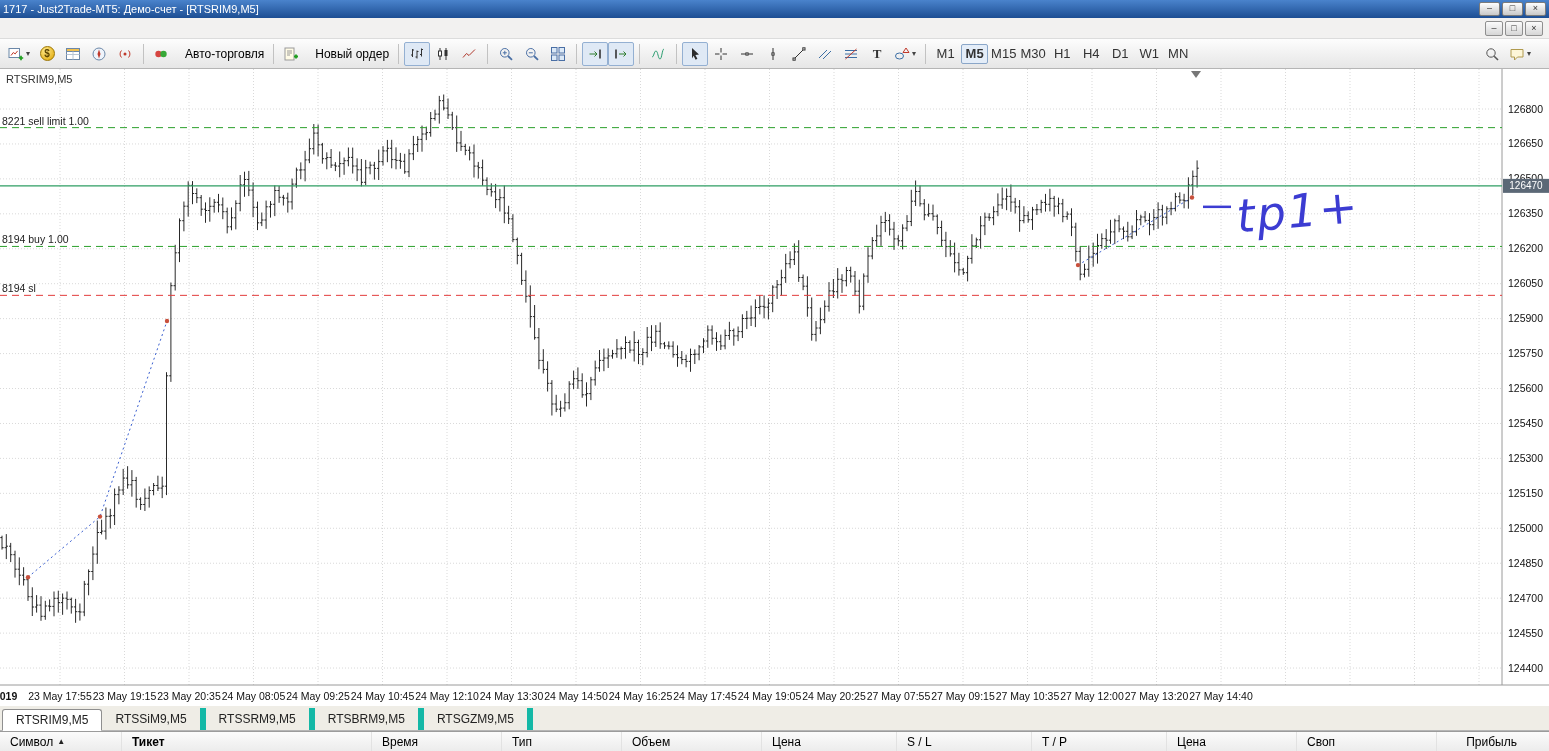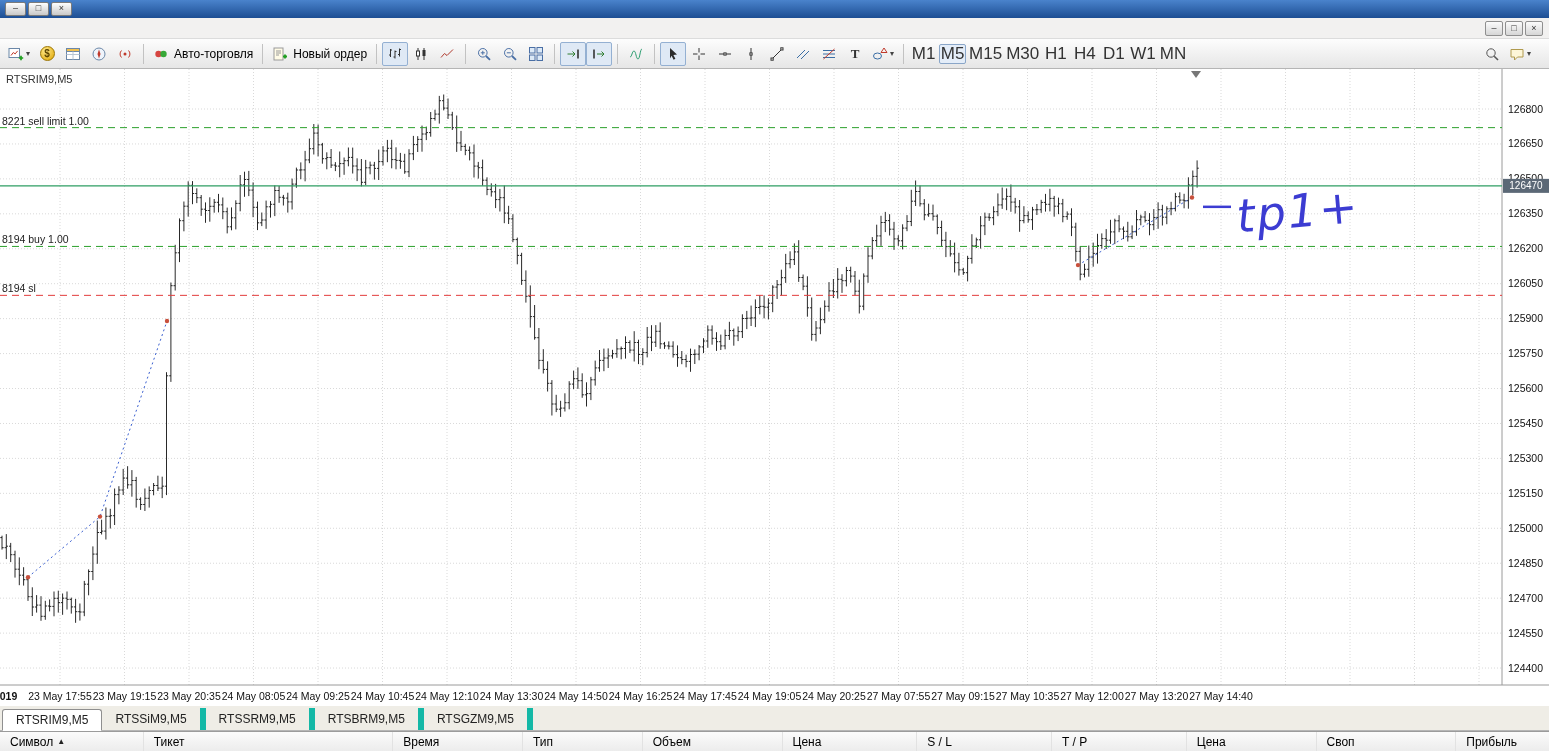--- a/index.html
+++ b/index.html
@@ -8,43 +8,44 @@
   .titlebar{height:18px;background:linear-gradient(#4a83cc,#1d4e93);display:flex;align-items:center;color:#fff;padding:0 3px;font-size:11px}
   .title-text{flex:1;white-space:nowrap;overflow:hidden}
   .tb-winbtn{width:21px;height:14px;margin-left:2px;background:linear-gradient(#fefefe,#c9c9c9);border:1px solid #7b7b7b;border-radius:2px;font-size:9px;line-height:11px;text-align:center;color:#333}
   .menubar{height:21px;background:#f2f1f0;border-bottom:1px solid #dcdcdc;display:flex;align-items:center;padding:0 2px}
   .menu-item{padding:2px 8px;border-radius:2px}
   .menu-win{margin-left:auto;display:flex;padding-right:4px}
   .menu-winbtn{width:18px;height:15px;margin-left:2px;background:linear-gradient(#fbfbfb,#d6d6d6);border:1px solid #8f8f8f;font-size:9px;line-height:12px;text-align:center;border-radius:2px;color:#333}
   .toolbar{height:30px;background:linear-gradient(#fdfdfd,#e6e6e6);border-bottom:1px solid #b5b5b5;display:flex;align-items:center;padding:0 4px}
   .tbtn{height:24px;min-width:26px;padding:0 3px;display:flex;align-items:center;justify-content:center;border:1px solid transparent;border-radius:2px;background:transparent;font-family:inherit}
   .tbtn.active{border-color:#94b0d2;background:#dfe9f5}
-  .tbtn .lbl{margin-left:5px;font-size:12px;white-space:nowrap}
+  .tbtn .lbl{margin-left:16px;font-size:12px;white-space:nowrap}
   .sep{width:1px;height:20px;background:#c2c2c2;margin:0 5px}
   .caret{font-size:8px;margin-left:2px;color:#444}
   .coin{width:15px;height:15px;border-radius:50%;background:radial-gradient(circle at 35% 30%,#ffe98a,#dfa400);border:1px solid #9c7500;font-weight:bold;font-size:10px;color:#5d4500;display:flex;align-items:center;justify-content:center}
   .texttool{font-weight:bold;font-size:13px;color:#333;font-family:"Liberation Serif",serif}
-  .tf{height:20px;min-width:27px;display:flex;align-items:center;justify-content:center;font-size:17px;color:#333;border:1px solid transparent;border-radius:2px;margin:16px 1px}
-  .tf.active{border-color:#8aa6c8;background:#e4edf8;font-weight:normal}
+  .tf{height:20px;min-width:27px;display:flex;align-items:center;justify-content:center;font-size:13px;color:#333;border:1px solid transparent;border-radius:2px;margin:16px 1px}
+  .tf.active{border-color:#8aa6c8;background:#e4edf8;font-weight:bold}
   .tb-right{margin-left:auto;display:flex;align-items:center;padding-right:10px}
   .chart-wrap{position:relative;width:1549px;height:637px;background:#fff}
   #chart-svg{display:block}
   .tabsrow{height:25px;background:#efede6;border-bottom:1px solid #b5b5b5;display:flex;align-items:flex-end;padding-left:2px}
   .ctab{padding:4px 13px;font-size:12px;color:#222;border-right:6px solid #14b8a6;white-space:nowrap}
   .ctab.active{background:#fff;border:1px solid #8f8f8f;border-bottom:1px solid #fff;border-radius:3px 3px 0 0;position:relative;top:1px;padding:3px 13px}
   .termhdr{height:20px;background:linear-gradient(#fbfbfb,#ececec);border-top:1px solid #9b9b9b;display:flex;font-size:12px;color:#000}
   .thc{display:flex;align-items:center;padding-left:10px;border-right:1px solid #e2e2e2;height:100%;white-space:nowrap}
   .thc.last{flex:1;justify-content:flex-end;padding-right:32px;border-right:none}
   .sortind{font-size:8px;margin-left:4px;color:#222}
   .ic{display:block}
 </style>
 </head>
 <body>
 
 <div class="titlebar">
+  <span class="title-text">1717 - Just2Trade-MT5: Демо-счет - [RTSRIM9,M5]</span>
   <div class="tb-winbtn">–</div>
   <div class="tb-winbtn">□</div>
   <div class="tb-winbtn">×</div>
 </div>
 
 <div class="menubar">
   <div class="menu-win">
     <div class="menu-winbtn">–</div>
     <div class="menu-winbtn">□</div>
     <div class="menu-winbtn">×</div>
@@ -347,22 +348,22 @@
 
 <div class="tabsrow" id="chart-tabs">
     <div class="ctab active">RTSRIM9,M5</div>
     <div class="ctab">RTSSiM9,M5</div>
     <div class="ctab">RTSSRM9,M5</div>
     <div class="ctab">RTSBRM9,M5</div>
     <div class="ctab">RTSGZM9,M5</div>
   </div>
 
 <div class="termhdr" id="terminal-header">
-    <div class="thc" style="width: 144px;">Символ<span class="sortind">▲</span></div>
-    <div class="thc" style="width: 250px;">Тикет</div>
+    <div class="thc" style="width: 122px;">Символ<span class="sortind">▲</span></div>
+    <div class="thc" style="width: 250px; font-weight: bold;">Тикет</div>
     <div class="thc" style="width: 130px;">Время</div>
     <div class="thc" style="width: 120px;">Тип</div>
     <div class="thc" style="width: 140px;">Объем</div>
     <div class="thc" style="width: 135px;">Цена</div>
     <div class="thc" style="width: 135px;">S / L</div>
     <div class="thc" style="width: 135px;">T / P</div>
     <div class="thc" style="width: 130px;">Цена</div>
     <div class="thc" style="width: 140px;">Своп</div>
     <div class="thc last">Прибыль</div>
   </div>

